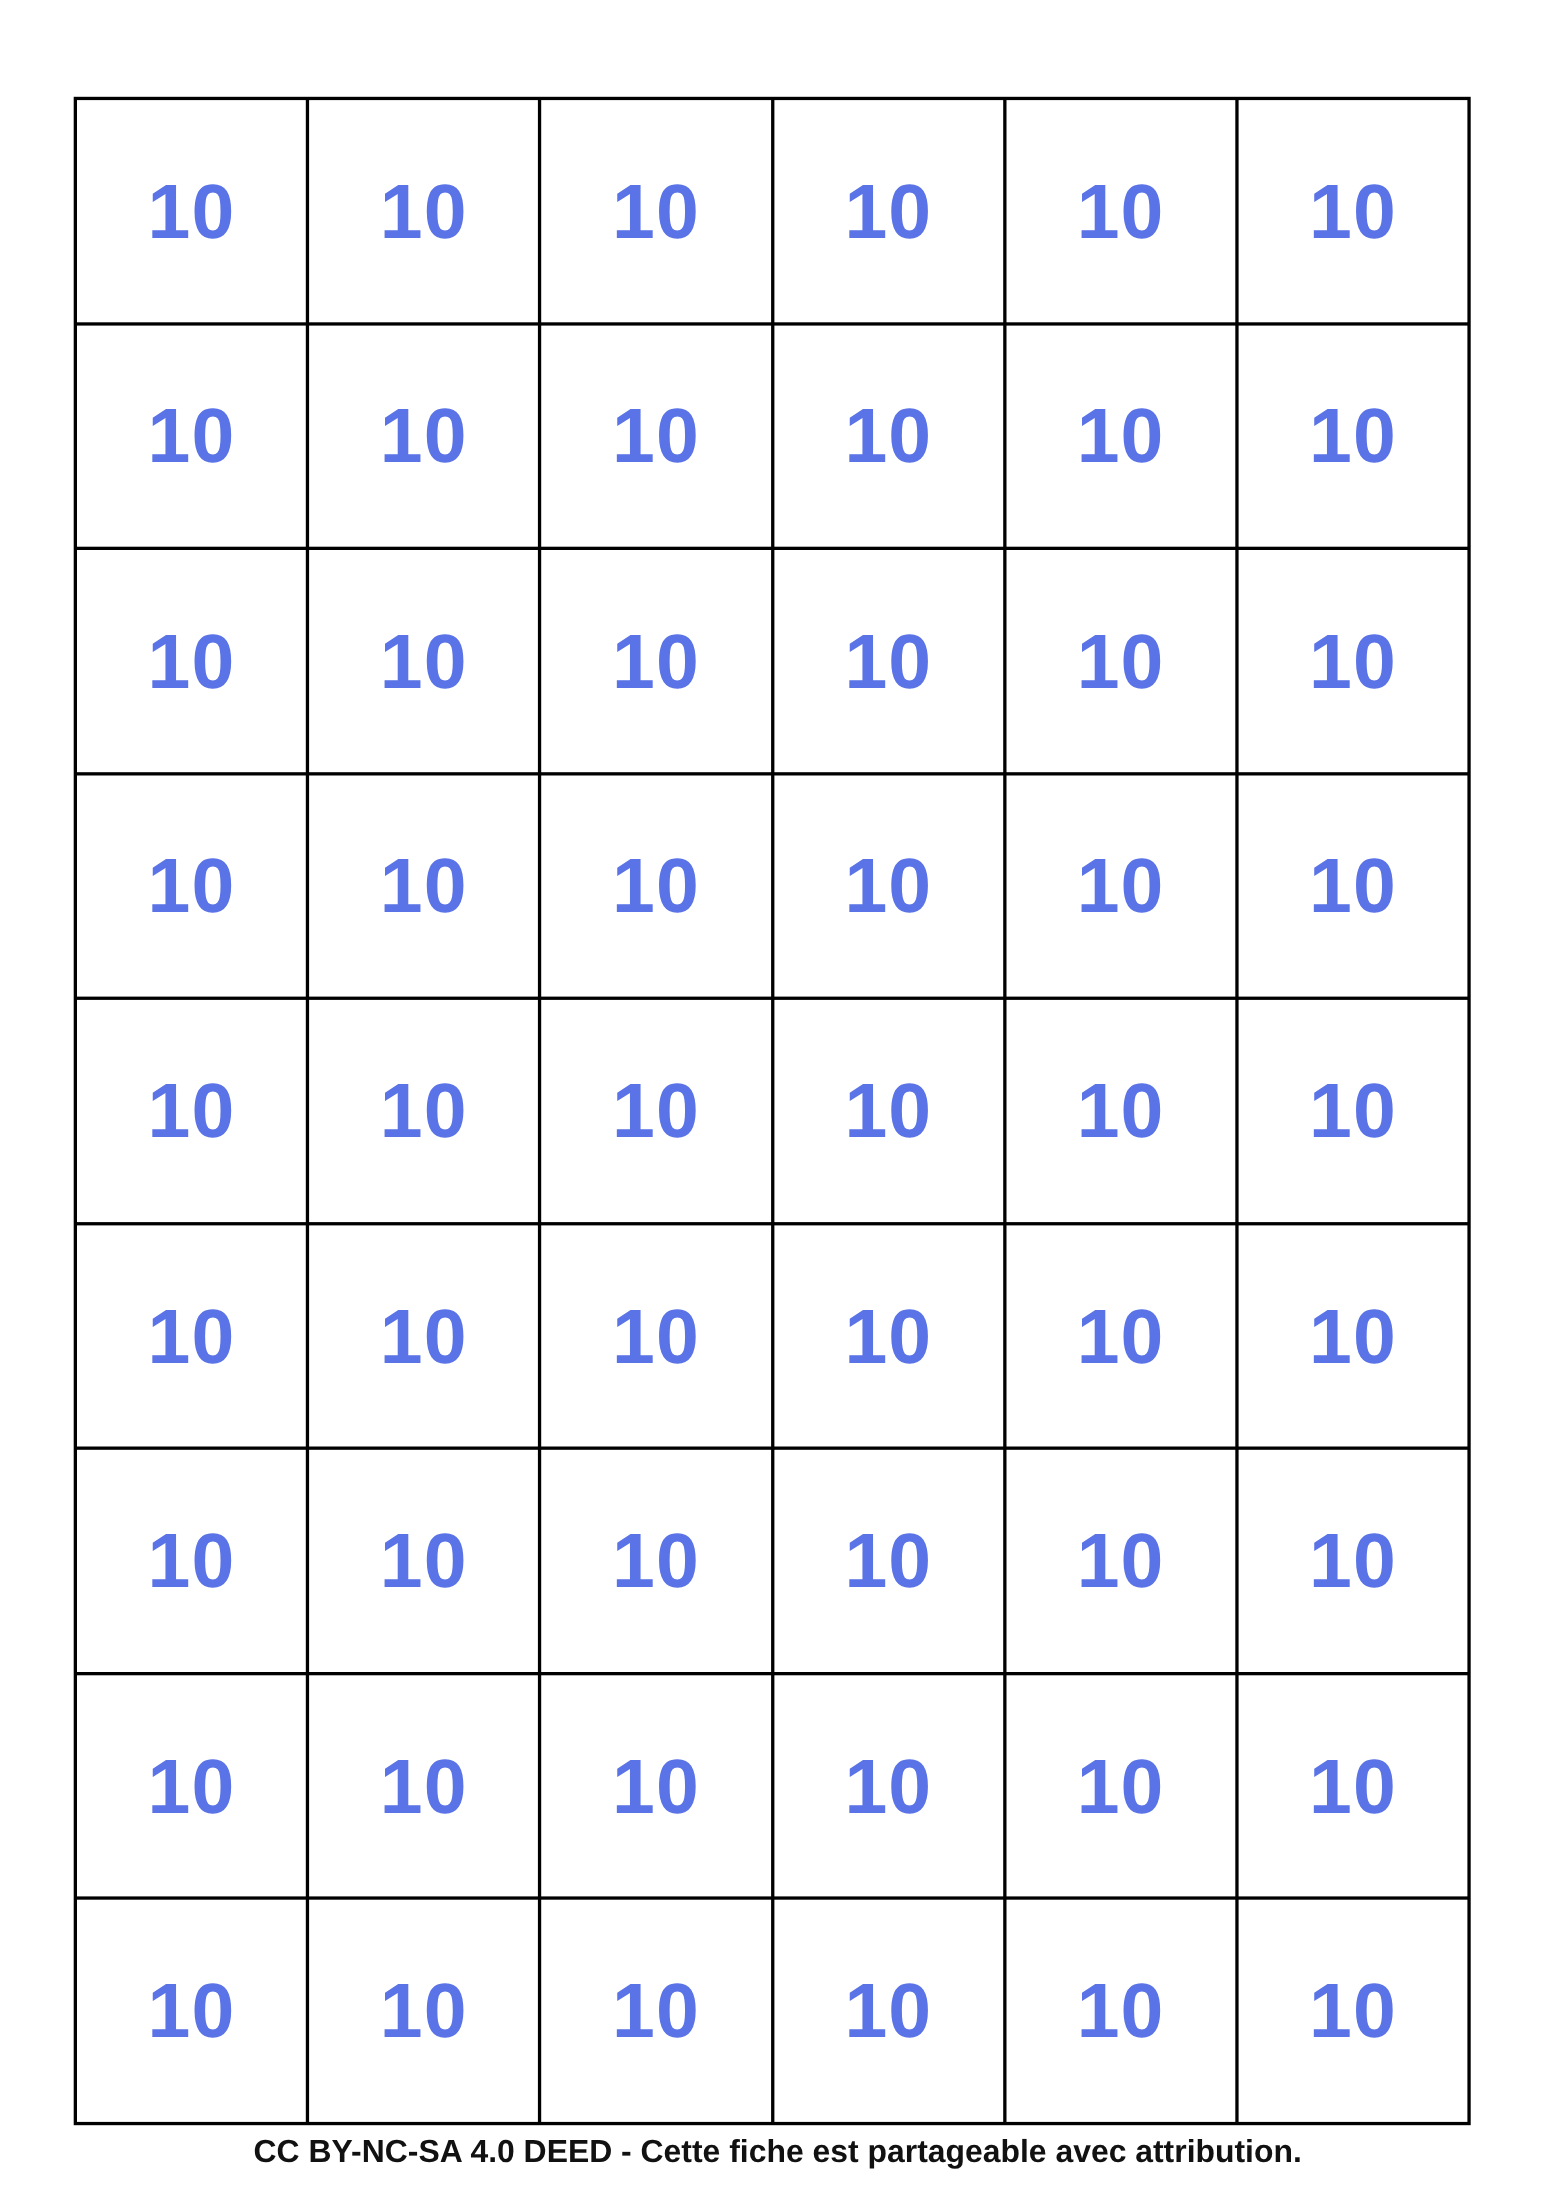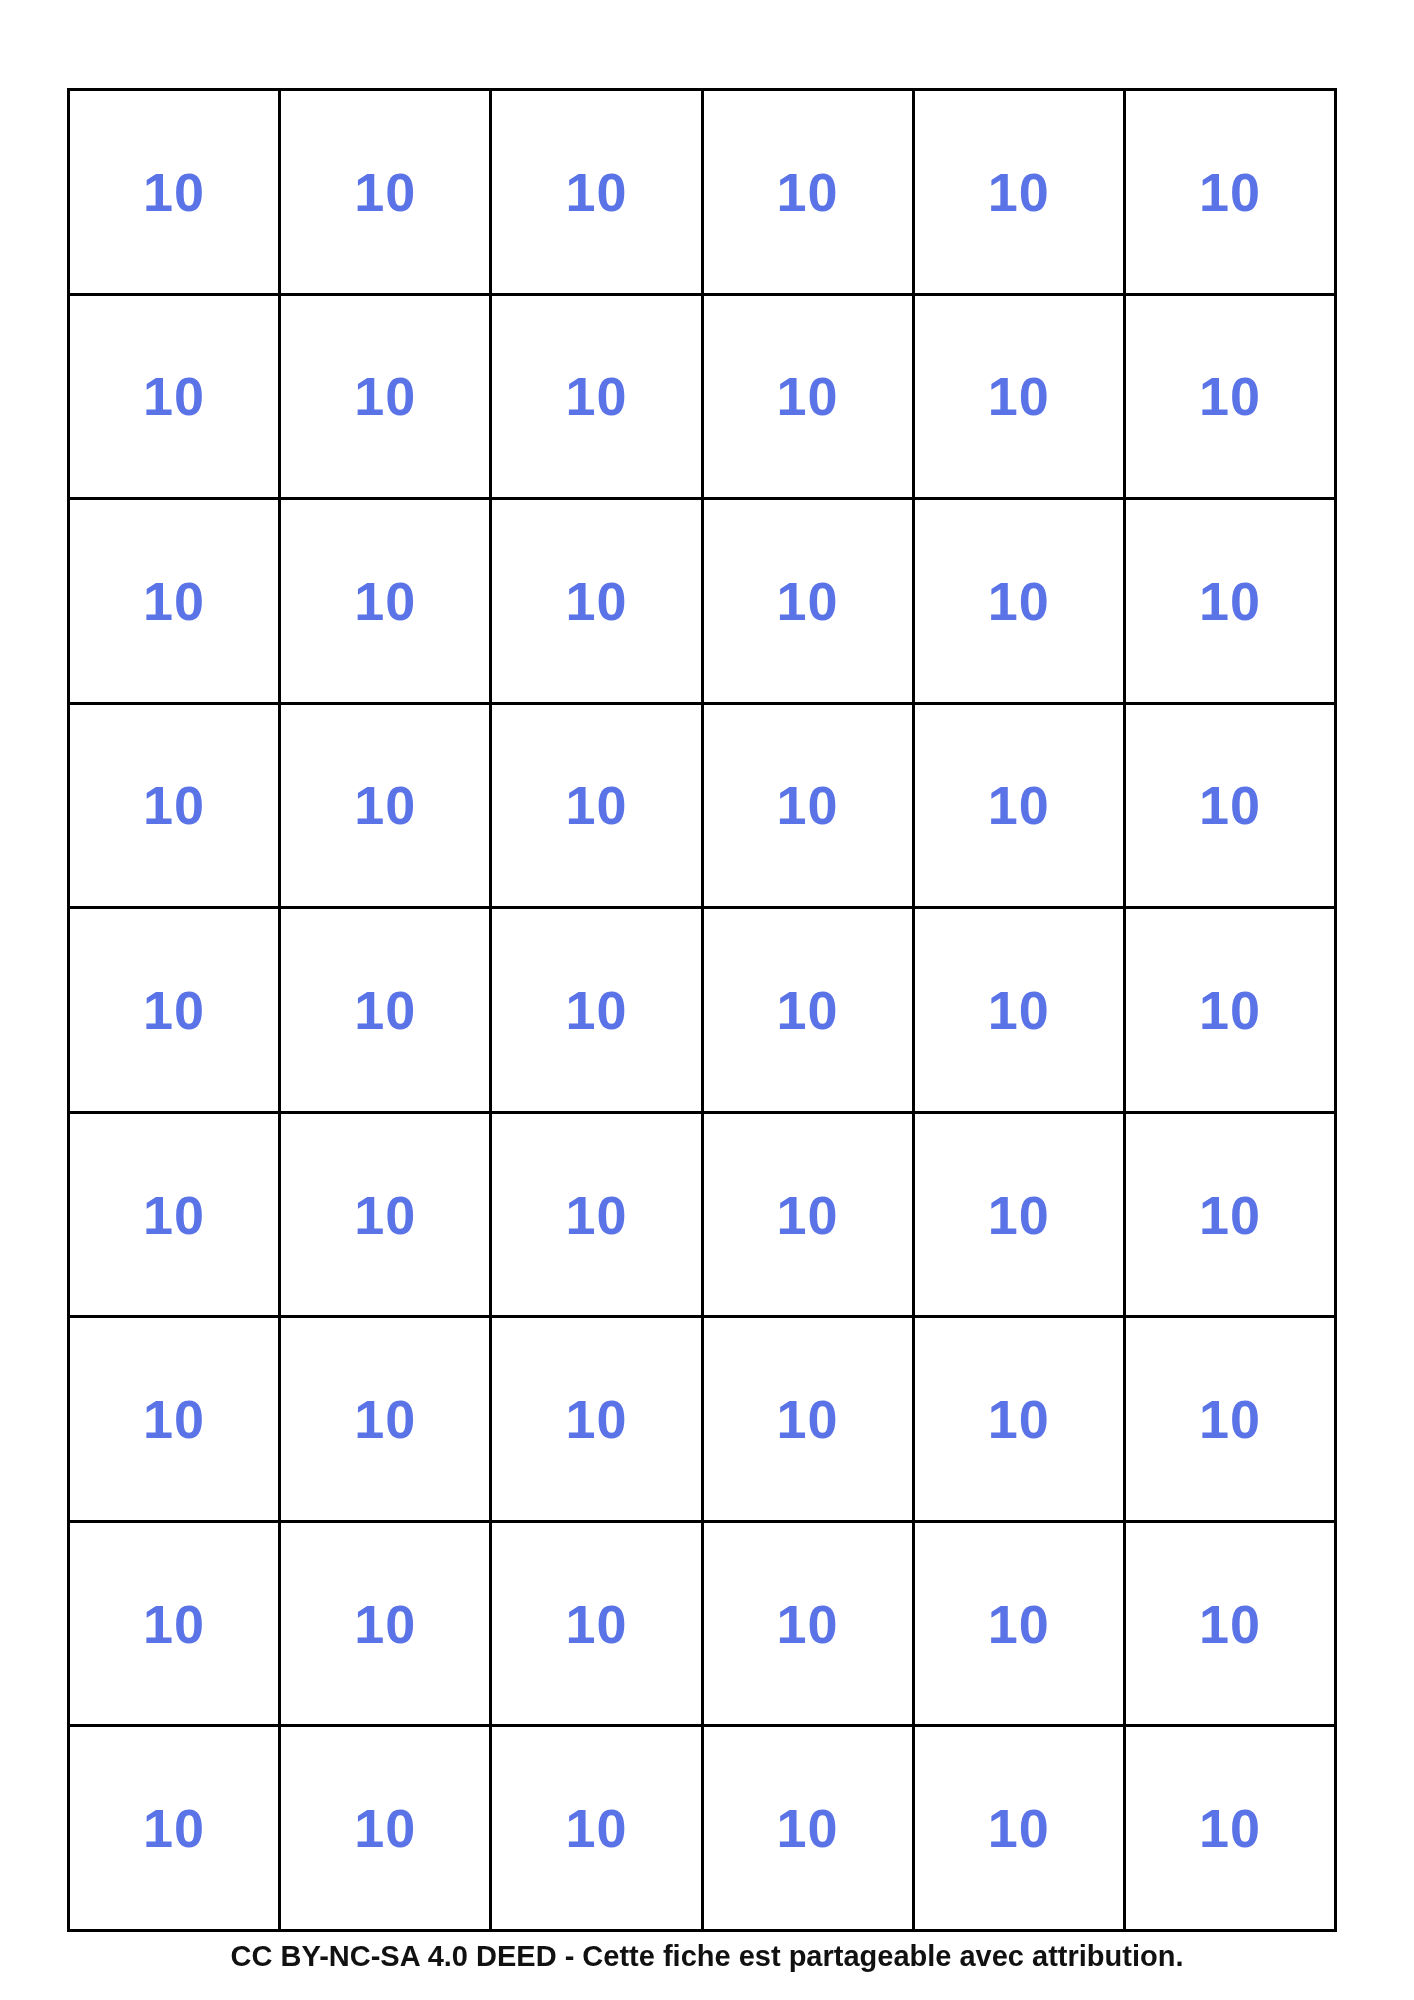--- a/index.html
+++ b/index.html
@@ -38,21 +38,21 @@
   }
   .cell {
     background: #ffffff;
     display: flex;
     align-items: center;
     justify-content: center;
   }
   .cell-number {
     font-family: "Liberation Sans", sans-serif;
     font-weight: bold;
-    font-size: 54px;
+    font-size: 70px;
     line-height: 1;
     color: var(--number-color, #5A73E6);
     letter-spacing: 1px;
   }
   .footer {
     position: absolute;
     left: 0;
     top: 1938px;
     width: 1414px;
     text-align: center;

